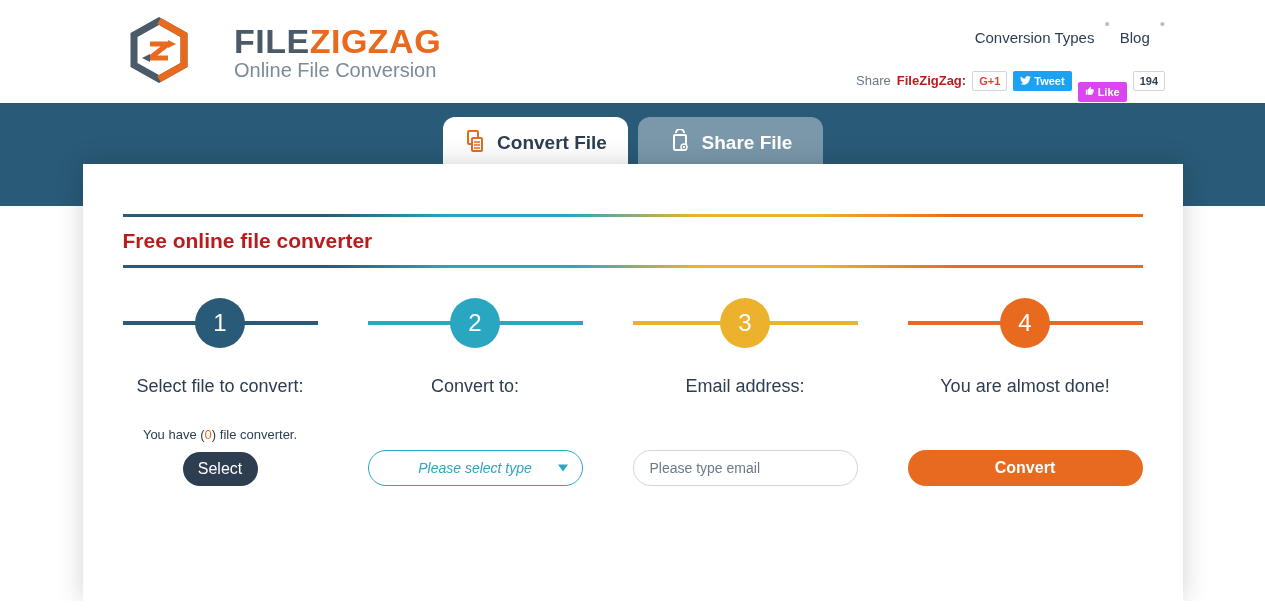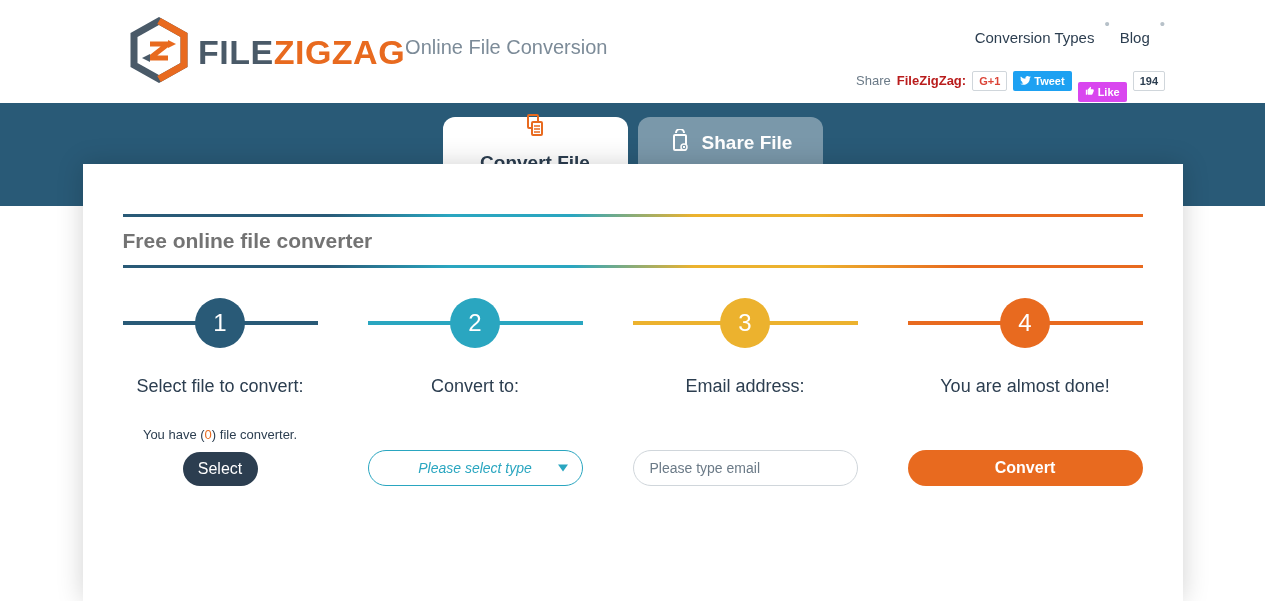--- a/index.html
+++ b/index.html
@@ -15,21 +15,21 @@
     align-items: center;
     padding: 10px 100px 10px 130px;
     height: 103px;
     background: #fff;
   }
   .logo {
     display: flex;
     align-items: center;
     gap: 10px;
   }
-  .logo-text-block { display: flex; line-height: 1; }
+  .logo-text-block { display: flex; flex-direction: column; line-height: 1; margin-left: 36px; }
   .logo-text { font-size: 34px; font-weight: 700; letter-spacing: 0.5px; }
   .logo-text .file { color: #4a5a68; }
   .logo-text .zig  { color: #e86a1f; }
   .logo-sub { color: #7c8b98; font-size: 20px; margin-top: 2px; }
   .top-right { display:flex; flex-direction: column; align-items: flex-end; gap: 14px; font-size: 15px; }
   .nav-links { color:#2c3e50; display:flex; align-items:center; gap:10px; }
   .nav-sep { color:#b7c1c9; }
   .share-bar { display:flex; align-items:center; gap:6px; font-size:13px; }
   .share-text { color:#6b7a87; }
   .share-brand { color:#b91c1c; font-weight:600; }
@@ -53,21 +53,21 @@
     top:14px;
     display:flex; gap:10px;
   }
   .tab {
     width:185px; height:52px;
     border-radius:12px 12px 0 0;
     display:flex; align-items:center; justify-content:center; gap:10px;
     font-size:19px; font-weight:700;
     cursor:pointer;
   }
-  .tab.active { background:#fff; color:#2c3e50;flex-direction:column; }
+  .tab.active { background:#fff; color:#2c3e50; }
   .tab.inactive { background:#7a98aa; color:#fff; }
 
   .panel-wrap {
     position:relative;
     width:1265px;
     display:flex;
     justify-content:center;
   }
   .panel {
     width:1100px;
@@ -80,21 +80,21 @@
   }
   .rainbow {
     height:3px;
     background: linear-gradient(90deg,
       #295a77 0%, #295a77 20%,
       #2aa6c0 32%, #2aa6c0 44%,
       #ecb22e 56%, #ecb22e 68%,
       #e86a1f 82%, #e86a1f 100%);
   }
   .panel-title {
-    font-size:21px; font-weight:700; color:#737373;
+    font-size:21px; font-weight:700; color:#b91c1c;
     padding:12px 0;
   }
   .steps {
     display:grid;
     grid-template-columns: repeat(4, 1fr);
     gap: 50px;
     margin-top: 30px;
   }
   .step { text-align:center; }
   .step-header {

